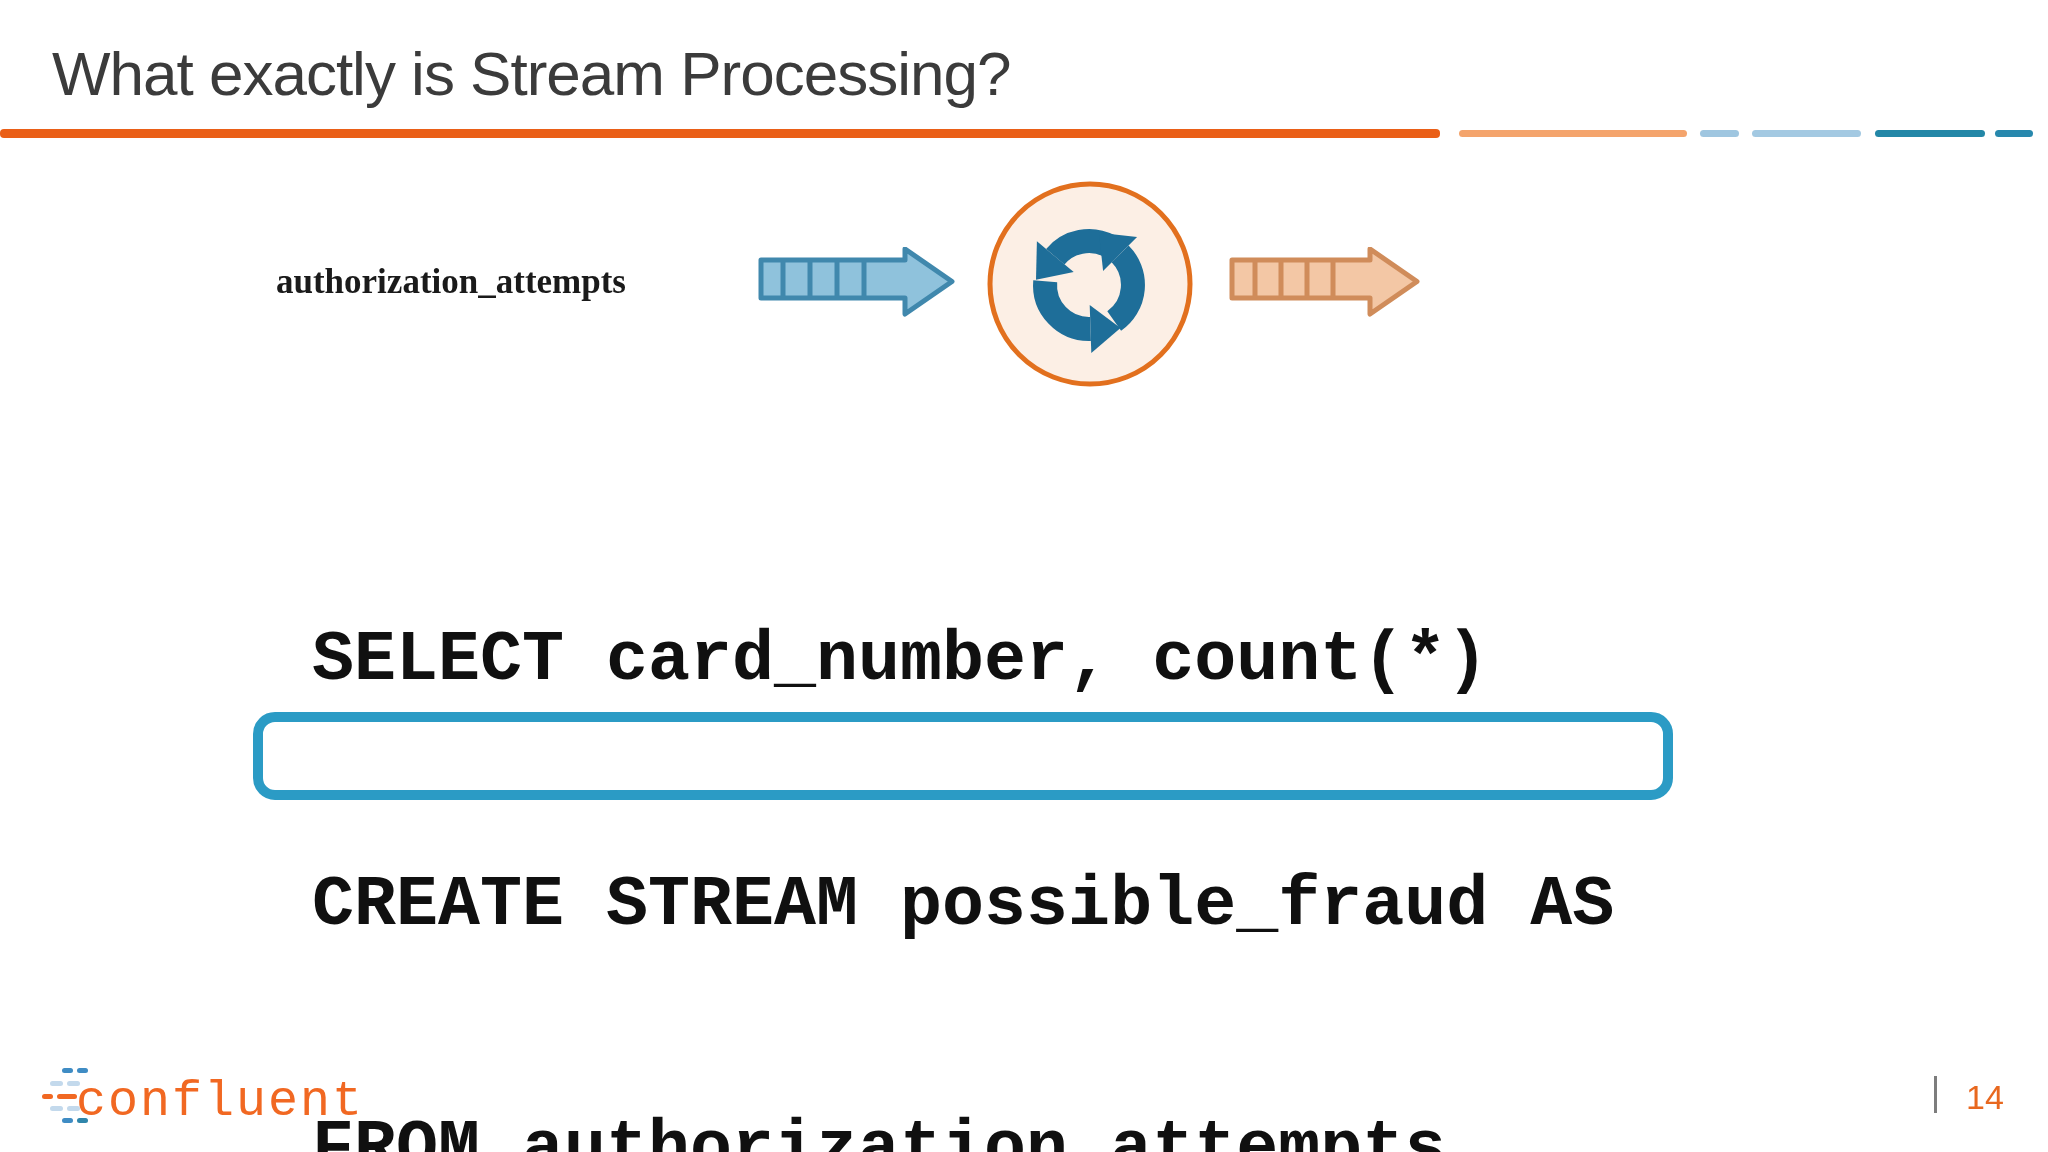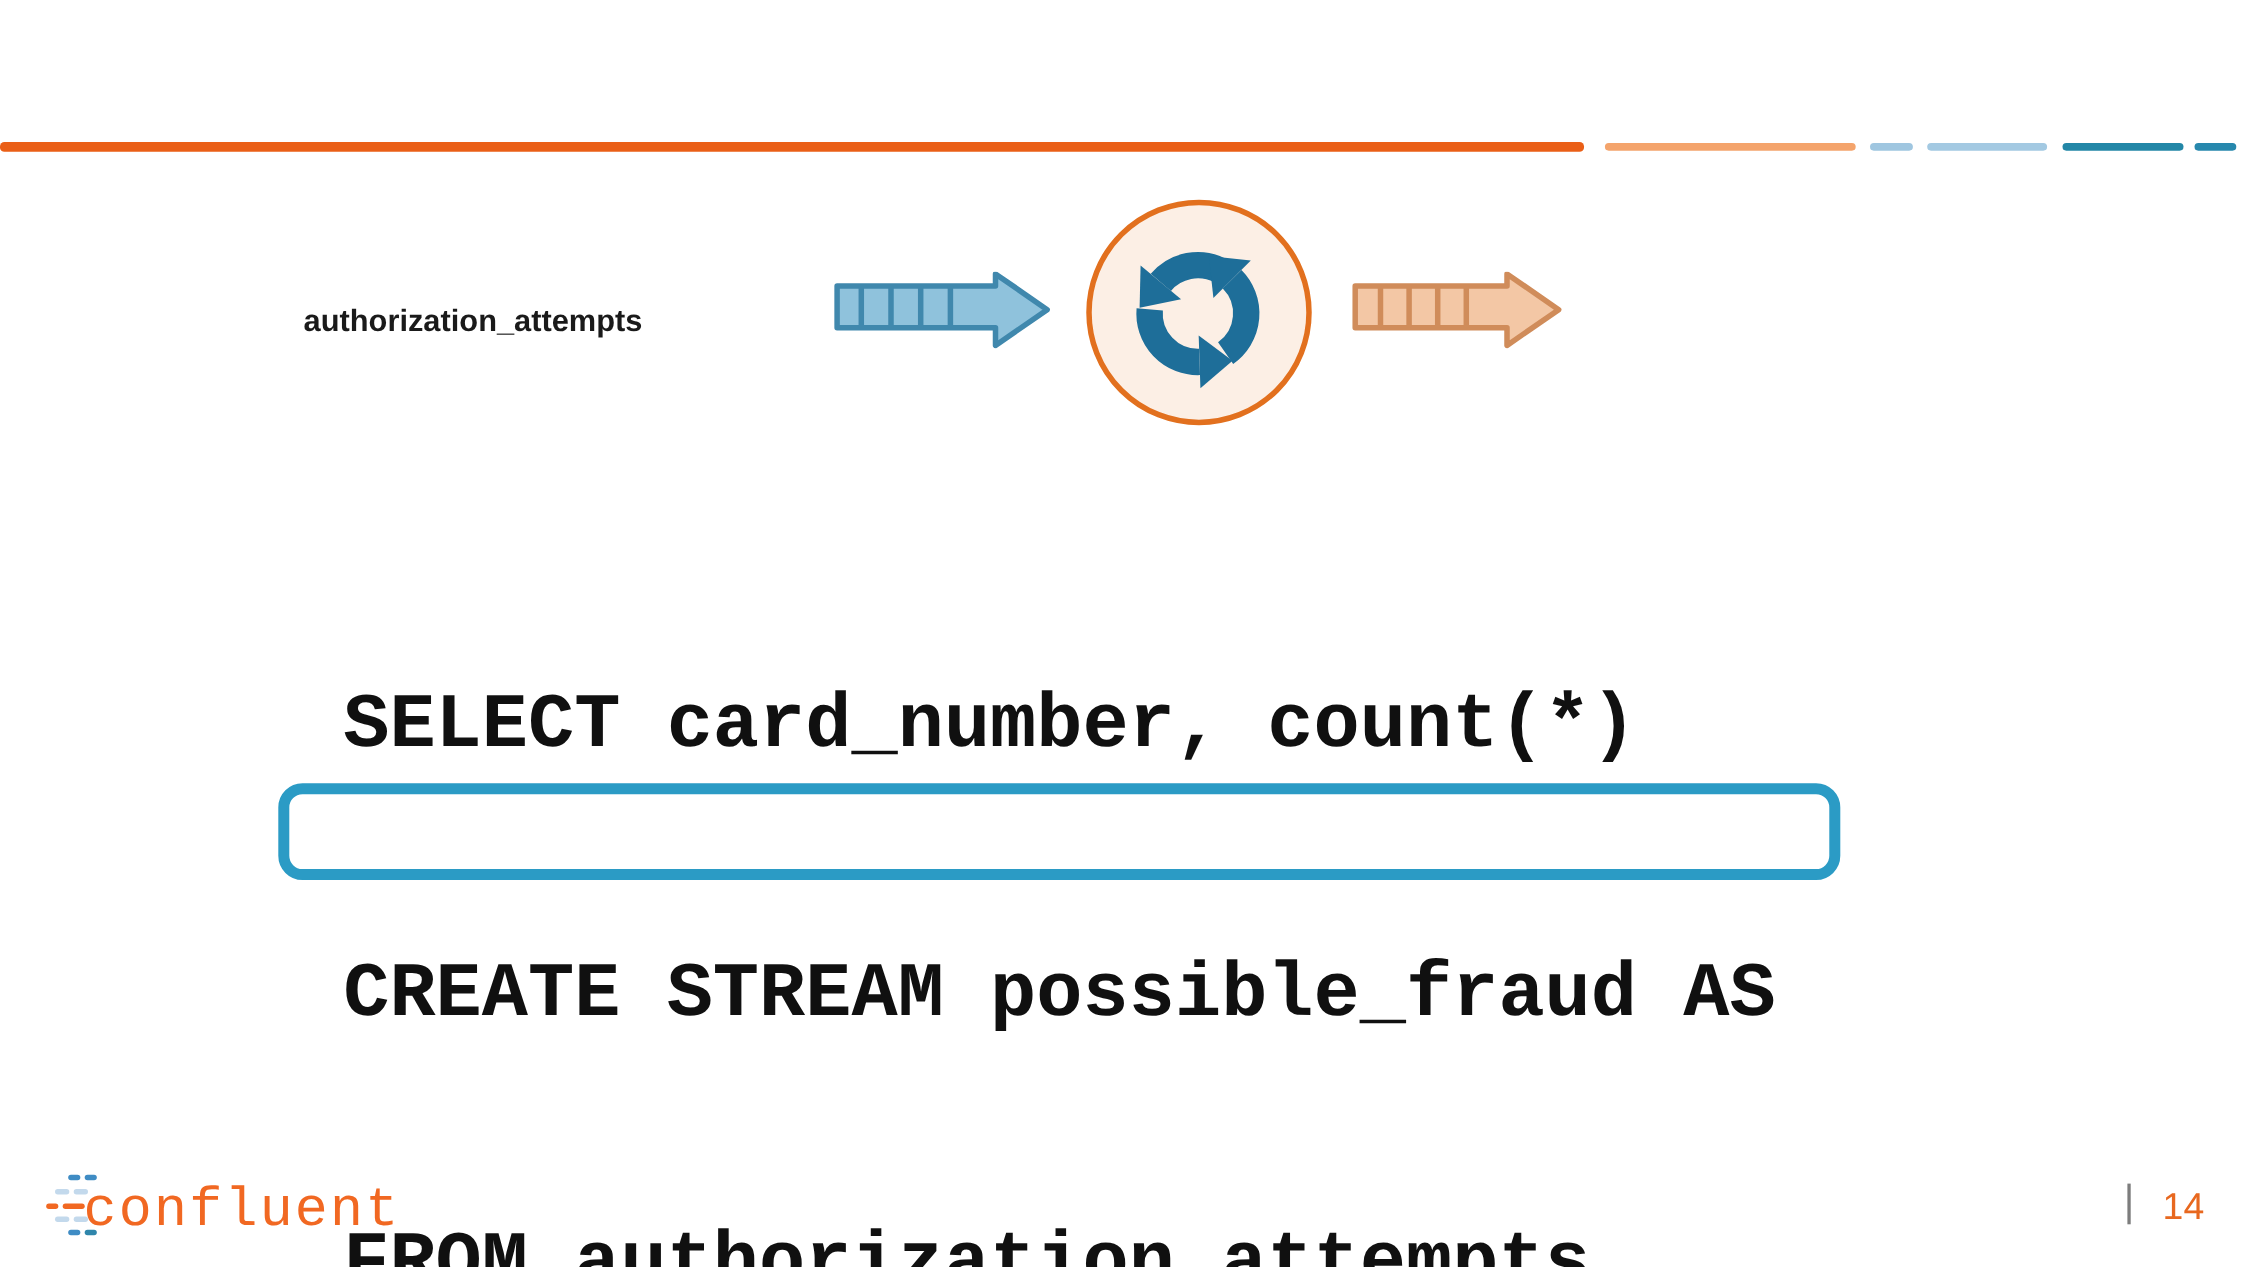--- a/index.html
+++ b/index.html
@@ -16,22 +16,22 @@
   
   .rule{position:absolute;border-radius:4px;}
   .seg0{left:0;top:129px;width:1440px;height:9px;}
   .seg1{left:1459px;top:130px;width:228px;height:7px;}
   .seg2{left:1700px;top:130px;width:39px;height:7px;}
   .seg3{left:1752px;top:130px;width:109px;height:7px;}
   .seg4{left:1875px;top:130px;width:110px;height:7px;}
   .seg5{left:1995px;top:130px;width:38px;height:7px;}
   
   .topic-label{
-    position:absolute;top:271px;height:42px;line-height:42px;
-    font-family:Liberation Sans, sans-serif;font-weight:bold;font-size:28px;
+    position:absolute;top:261px;height:42px;line-height:42px;
+    font-family:Liberation Serif, serif;font-weight:bold;font-size:35px;
     color:#1a1a1a;white-space:nowrap;
   }
   .label-in{left:276px;}
   .label-out{left:1437px;}
   .arrow-svg{position:absolute;top:247px;width:198px;height:70px;}
   .arrow-in{left:758px;}
   .arrow-out{left:1229px;}
   .process-svg{position:absolute;left:984px;top:178px;width:212px;height:212px;}
   
   .code{
@@ -68,20 +68,21 @@
   .page-number{
     position:absolute;left:1966px;top:1080px;font-size:34px;line-height:34px;
     color:var(--page-number,#e8681f);font-family:"Liberation Sans",sans-serif;
   }
 </style>
 </head>
 <body>
 
 <div class="slide">
 
+  <div class="title">What exactly is Stream Processing?</div>
 
   <div class="rule seg0" style="background: rgb(234, 95, 23);"></div>
   <div class="rule seg1" style="background: rgb(244, 164, 108);"></div>
   <div class="rule seg2" style="background: rgb(159, 198, 224);"></div>
   <div class="rule seg3" style="background: rgb(163, 201, 226);"></div>
   <div class="rule seg4" style="background: rgb(35, 135, 167);"></div>
   <div class="rule seg5" style="background: rgb(39, 136, 173);"></div>
 
   <div class="topic-label label-in">authorization_attempts</div>
 

